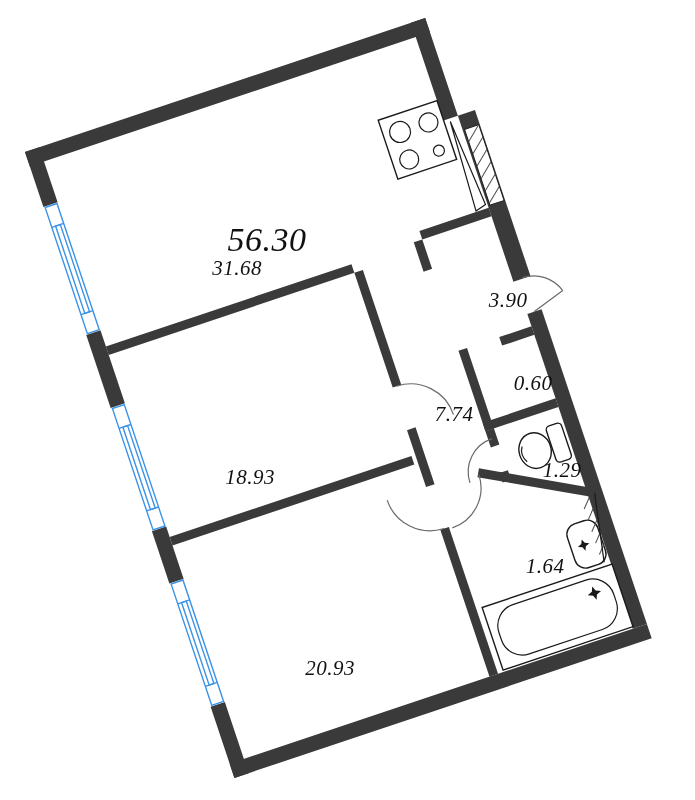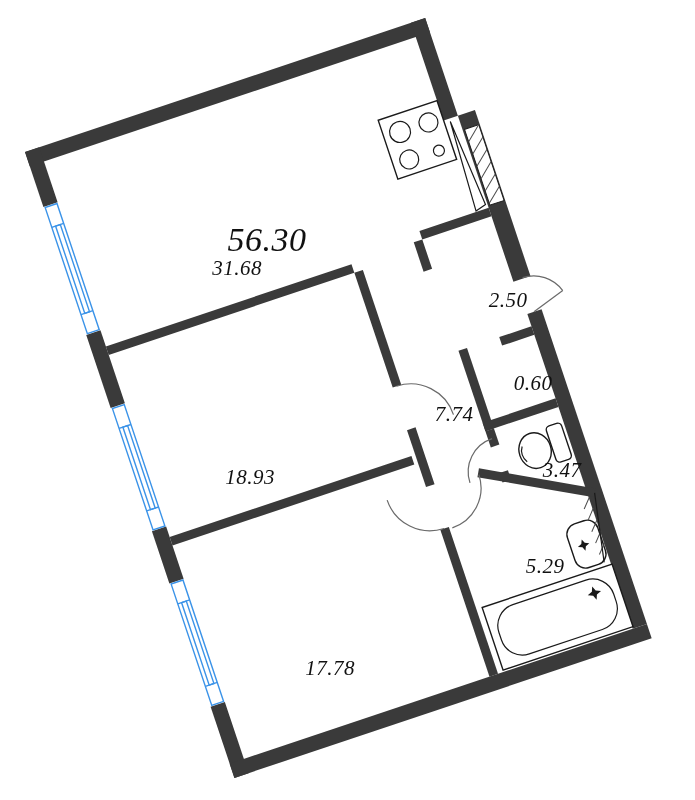--- a/index.html
+++ b/index.html
@@ -127,19 +127,19 @@
         <line class="hatch" x1="417" y1="552" x2="426" y2="542"></line>
         <line class="hatch" x1="417" y1="564" x2="426" y2="554"></line>
         <line class="fixthin" x1="432" y1="504" x2="419" y2="573"></line>
       </g>
     </g>
   </svg>
 
   <div class="lbl lbl-big" style="left:267px;top:240px;">56.30</div>
   <div class="lbl lbl-med" style="left:237px;top:268px;">31.68</div>
   <div class="lbl lbl-med" style="left:250px;top:477px;">18.93</div>
-  <div class="lbl lbl-med" style="left:330px;top:668px;">17.78</div>
-  <div class="lbl lbl-med" style="left:508px;top:300px;">2.50</div>
+  <div class="lbl lbl-med" style="left:330px;top:668px;">20.93</div>
+  <div class="lbl lbl-med" style="left:508px;top:300px;">3.90</div>
   <div class="lbl lbl-med" style="left:454px;top:414px;">7.74</div>
   <div class="lbl lbl-med" style="left:533px;top:383px;">0.60</div>
-  <div class="lbl lbl-med" style="left:562px;top:470px;">3.47</div>
-  <div class="lbl lbl-med" style="left:545px;top:566px;">5.29</div>
+  <div class="lbl lbl-med" style="left:562px;top:470px;">1.29</div>
+  <div class="lbl lbl-med" style="left:545px;top:566px;">1.64</div>
 </div>
 
 </body></html>

